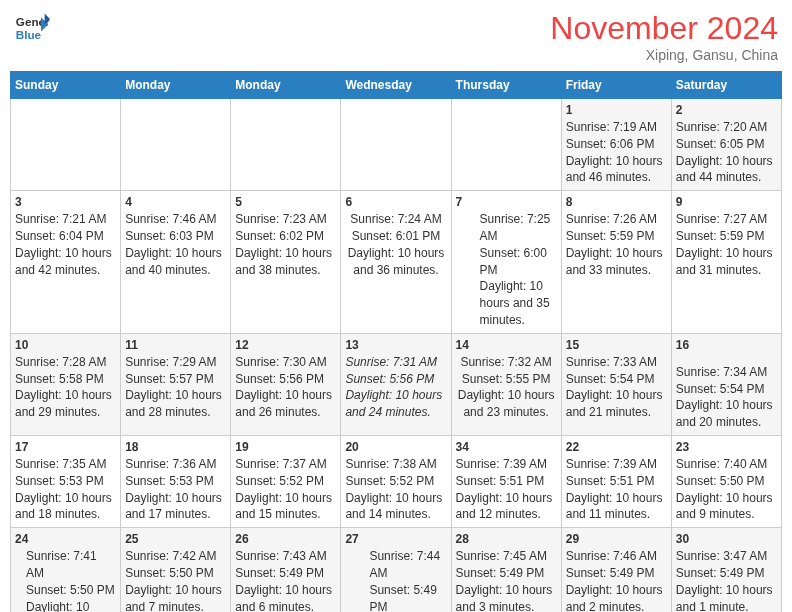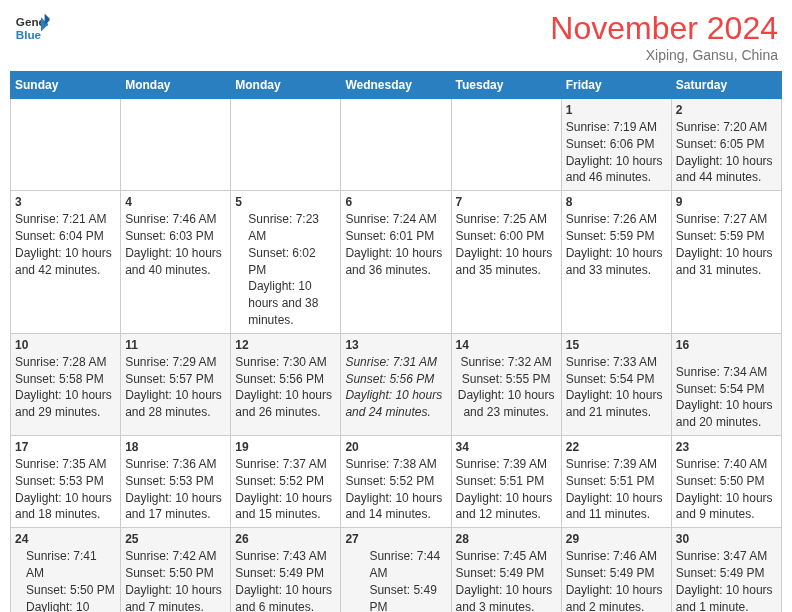--- a/index.html
+++ b/index.html
@@ -96,21 +96,21 @@
   </div>
 </div>
 
 <table>
   <thead>
     <tr id="header-row">
     <th>Sunday</th>
         <th>Monday</th>
         <th>Monday</th>
         <th>Wednesday</th>
-        <th>Tuesday</th>
+        <th>Thursday</th>
         <th>Friday</th>
         <th>Saturday</th>
       </tr>
   </thead>
   <tbody id="calendar-body">
   <tr>
         <td class="empty-cell"></td>
         <td class="empty-cell"></td>
         <td class="empty-cell"></td>
         <td class="empty-cell"></td>
@@ -136,33 +136,33 @@
 Daylight: 10 hours and 42 minutes.</div>
         </td>
         <td>
           <span class="day-num">4</span>
           <div class="day-info" style="white-space: pre-line;">Sunrise: 7:46 AM
 Sunset: 6:03 PM
 Daylight: 10 hours and 40 minutes.</div>
         </td>
         <td>
           <span class="day-num">5</span>
-          <div class="day-info" style="white-space: pre-line; margin-left: 13px;">Sunrise: 7:23 AM
+          <div class="day-info" style="white-space: pre-line;">Sunrise: 7:23 AM
 Sunset: 6:02 PM
 Daylight: 10 hours and 38 minutes.</div>
         </td>
         <td>
           <span class="day-num">6</span>
-          <div class="day-info" style="white-space: pre-line;">Sunrise: 7:24 AM
+          <div class="day-info" style="white-space: pre-line; text-align: center;">Sunrise: 7:24 AM
 Sunset: 6:01 PM
 Daylight: 10 hours and 36 minutes.</div>
         </td>
         <td>
           <span class="day-num">7</span>
-          <div class="day-info" style="white-space: pre-line;">Sunrise: 7:25 AM
+          <div class="day-info" style="white-space: pre-line; margin-left: 24px;">Sunrise: 7:25 AM
 Sunset: 6:00 PM
 Daylight: 10 hours and 35 minutes.</div>
         </td>
         <td>
           <span class="day-num">8</span>
           <div class="day-info" style="white-space: pre-line;">Sunrise: 7:26 AM
 Sunset: 5:59 PM
 Daylight: 10 hours and 33 minutes.</div>
         </td>
         <td>

